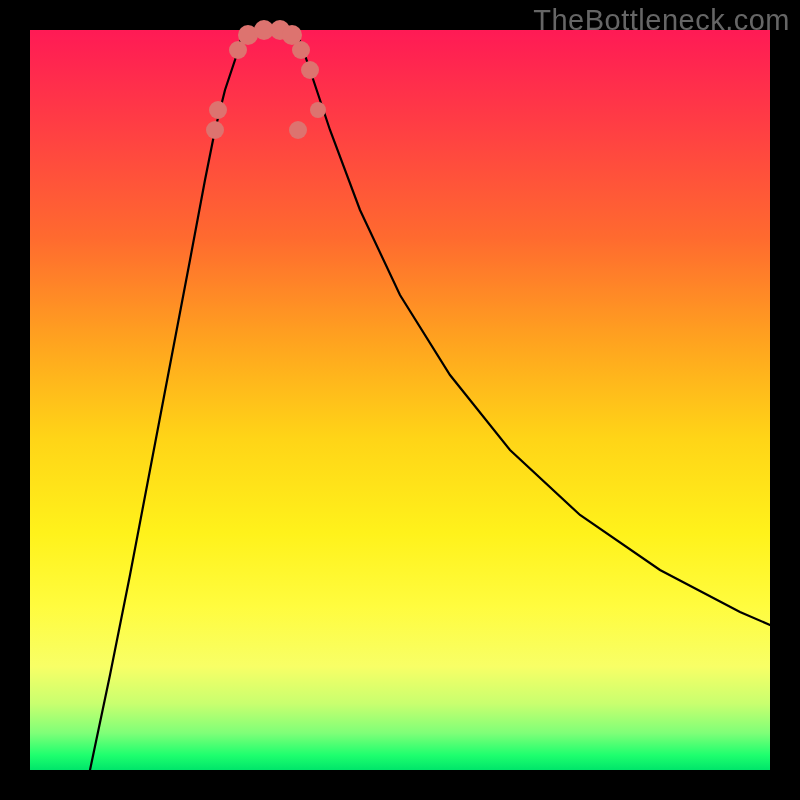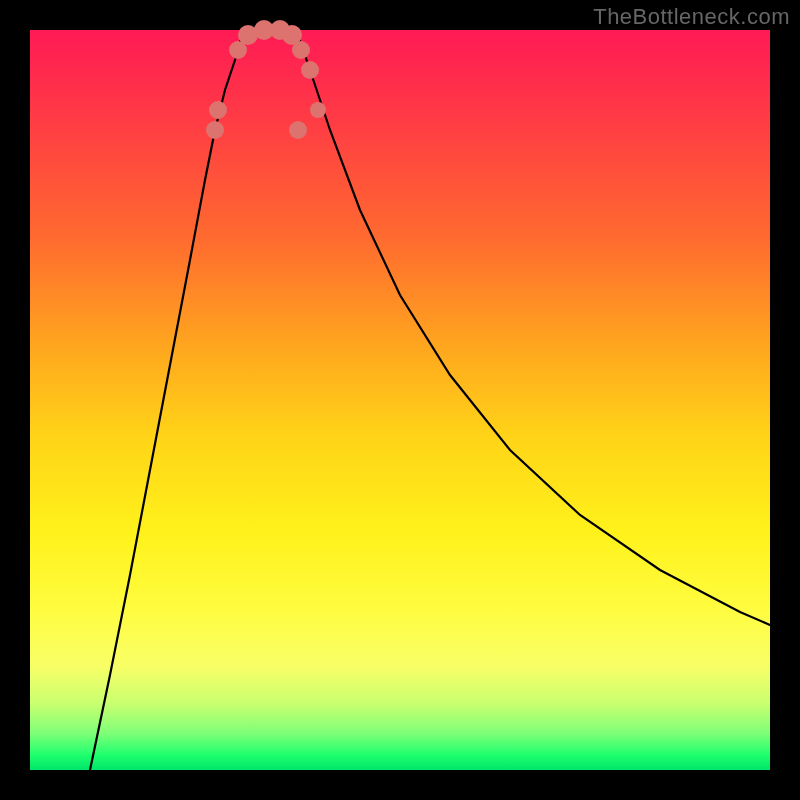--- a/index.html
+++ b/index.html
@@ -39,21 +39,21 @@
       #7fff78 95%,
       #1eff6e 98%,
       #00e56a 100%
     );
   }
   .watermark {
     position: absolute;
     top: 4px;
     right: 10px;
     color: #666;
-    font-size: 22px;
+    font-size: 29px;
     letter-spacing: 0.5px;
     user-select: none;
   }
   svg.curves {
     position: absolute;
     left: 0;
     top: 0;
     width: 740px;
     height: 740px;
     overflow: visible;

